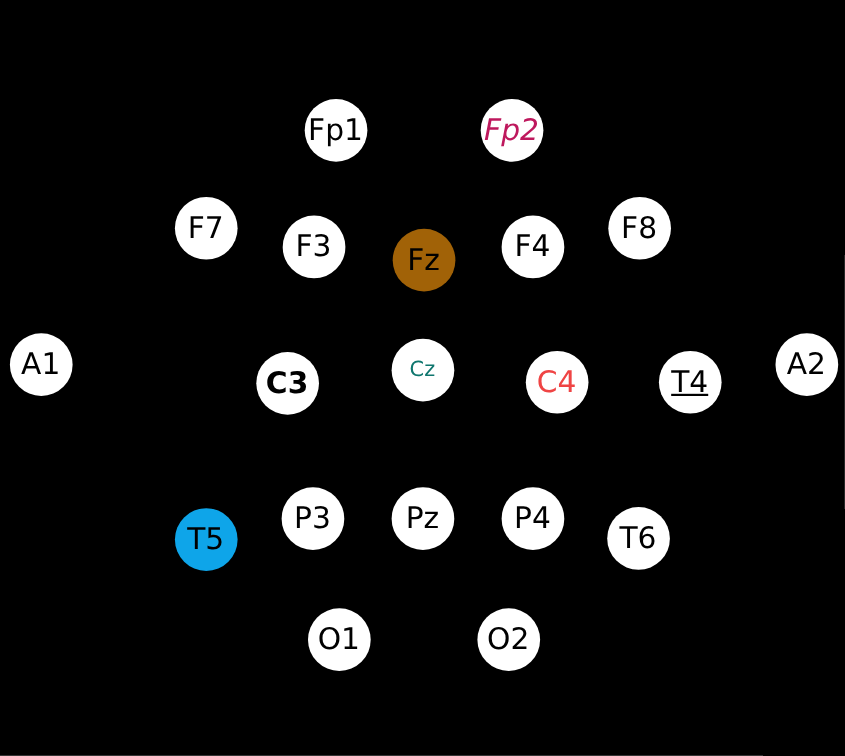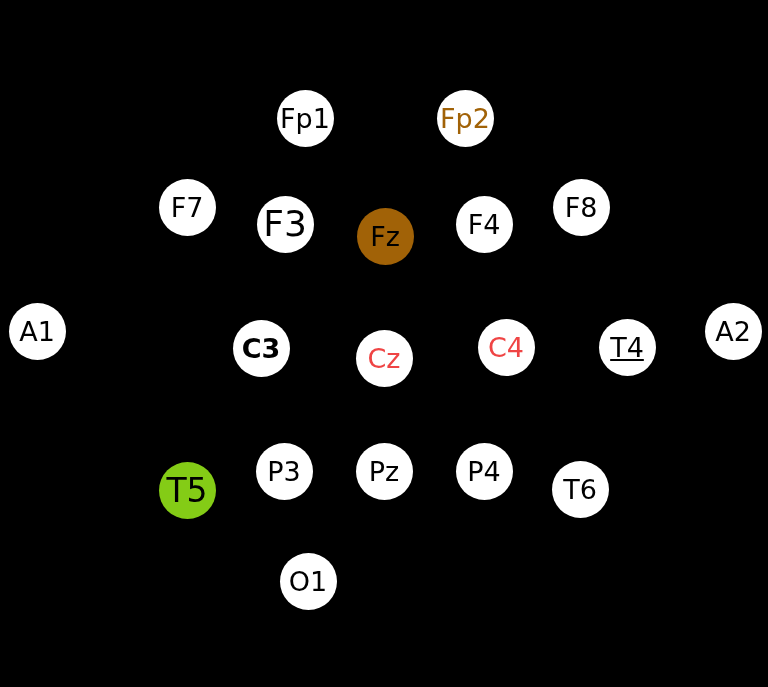--- a/index.html
+++ b/index.html
@@ -31,67 +31,70 @@
     text-align: right;
   }
 </style>
 </head>
 <body>
 
 <div class="stage" id="stage" style="background: rgb(0, 0, 0);">
     <div class="electrode" style="width: 57px; height: 57px; left: 276.5px; top: 89.5px; background: rgb(255, 255, 255); color: rgb(0, 0, 0); font-size: 27px;">
     <span class="electrode-label">Fp1</span>
   </div>
-    <div class="electrode" style="width: 57px; height: 57px; left: 436.5px; top: 89.5px; background: rgb(255, 255, 255); color: #a16207; font-size: 27px;">
+    <div class="electrode" style="width: 57px; height: 57px; left: 436.5px; top: 89.5px; background: rgb(255, 255, 255); color: #be185d; font-size: 27px; font-style: italic;">
     <span class="electrode-label">Fp2</span>
   </div>
     <div class="electrode" style="width: 57px; height: 57px; left: 158.5px; top: 178.5px; background: rgb(255, 255, 255); color: rgb(0, 0, 0); font-size: 27px;">
     <span class="electrode-label">F7</span>
   </div>
-    <div class="electrode" style="width: 57px; height: 57px; left: 256.5px; top: 195.5px; background: rgb(255, 255, 255); color: rgb(0, 0, 0); font-size: 36px;">
+    <div class="electrode" style="width: 57px; height: 57px; left: 256.5px; top: 195.5px; background: rgb(255, 255, 255); color: rgb(0, 0, 0); font-size: 27px;">
     <span class="electrode-label">F3</span>
   </div>
     <div class="electrode" style="width: 57px; height: 57px; left: 356.5px; top: 208px; background: #a16207; color: rgb(0, 0, 0); font-size: 27px;">
     <span class="electrode-label">Fz</span>
   </div>
     <div class="electrode" style="width: 57px; height: 57px; left: 455.5px; top: 195.5px; background: rgb(255, 255, 255); color: rgb(0, 0, 0); font-size: 27px;">
     <span class="electrode-label">F4</span>
   </div>
     <div class="electrode" style="width: 57px; height: 57px; left: 552.5px; top: 178.5px; background: rgb(255, 255, 255); color: rgb(0, 0, 0); font-size: 27px;">
     <span class="electrode-label">F8</span>
   </div>
     <div class="electrode" style="width: 57px; height: 57px; left: 8.5px; top: 302.5px; background: rgb(255, 255, 255); color: rgb(0, 0, 0); font-size: 27px;">
     <span class="electrode-label">A1</span>
   </div>
     <div class="electrode" style="width: 57px; height: 57px; left: 232.5px; top: 319.5px; background: rgb(255, 255, 255); color: rgb(0, 0, 0); font-size: 27px; font-weight: bold;">
     <span class="electrode-label">C3</span>
   </div>
-    <div class="electrode" style="width: 57px; height: 57px; left: 355.5px; top: 330px; background: rgb(255, 255, 255); color: #ef4444; font-size: 27px;">
+    <div class="electrode" style="width: 57px; height: 57px; left: 355.5px; top: 308px; background: rgb(255, 255, 255); color: #0f766e; font-size: 19px;">
     <span class="electrode-label">Cz</span>
   </div>
     <div class="electrode" style="width: 57px; height: 57px; left: 477.5px; top: 318.5px; background: rgb(255, 255, 255); color: #ef4444; font-size: 27px;">
     <span class="electrode-label">C4</span>
   </div>
     <div class="electrode" style="width: 57px; height: 57px; left: 598.5px; top: 318.5px; background: rgb(255, 255, 255); color: rgb(0, 0, 0); font-size: 27px; text-decoration: underline;">
     <span class="electrode-label">T4</span>
   </div>
     <div class="electrode" style="width: 57px; height: 57px; left: 704.5px; top: 302.5px; background: rgb(255, 255, 255); color: rgb(0, 0, 0); font-size: 27px;">
     <span class="electrode-label">A2</span>
   </div>
-    <div class="electrode" style="width: 57px; height: 57px; left: 158.5px; top: 461.5px; background: #84cc16; color: rgb(0, 0, 0); font-size: 33px;">
+    <div class="electrode" style="width: 57px; height: 57px; left: 158.5px; top: 461.5px; background: #0ea5e9; color: rgb(0, 0, 0); font-size: 27px;">
     <span class="electrode-label">T5</span>
   </div>
     <div class="electrode" style="width: 57px; height: 57px; left: 255.5px; top: 442.5px; background: rgb(255, 255, 255); color: rgb(0, 0, 0); font-size: 27px;">
     <span class="electrode-label">P3</span>
   </div>
     <div class="electrode" style="width: 57px; height: 57px; left: 355.5px; top: 442.5px; background: rgb(255, 255, 255); color: rgb(0, 0, 0); font-size: 27px;">
     <span class="electrode-label">Pz</span>
   </div>
     <div class="electrode" style="width: 57px; height: 57px; left: 455.5px; top: 442.5px; background: rgb(255, 255, 255); color: rgb(0, 0, 0); font-size: 27px;">
     <span class="electrode-label">P4</span>
   </div>
     <div class="electrode" style="width: 57px; height: 57px; left: 551.5px; top: 460.5px; background: rgb(255, 255, 255); color: rgb(0, 0, 0); font-size: 27px;">
     <span class="electrode-label">T6</span>
   </div>
     <div class="electrode" style="width: 57px; height: 57px; left: 279.5px; top: 552.5px; background: rgb(255, 255, 255); color: rgb(0, 0, 0); font-size: 27px;">
     <span class="electrode-label">O1</span>
   </div>
+    <div class="electrode" style="width: 57px; height: 57px; left: 433.5px; top: 552.5px; background: rgb(255, 255, 255); color: rgb(0, 0, 0); font-size: 27px;">
+    <span class="electrode-label">O2</span>
+  </div>
   </div>
 
 </body></html>

